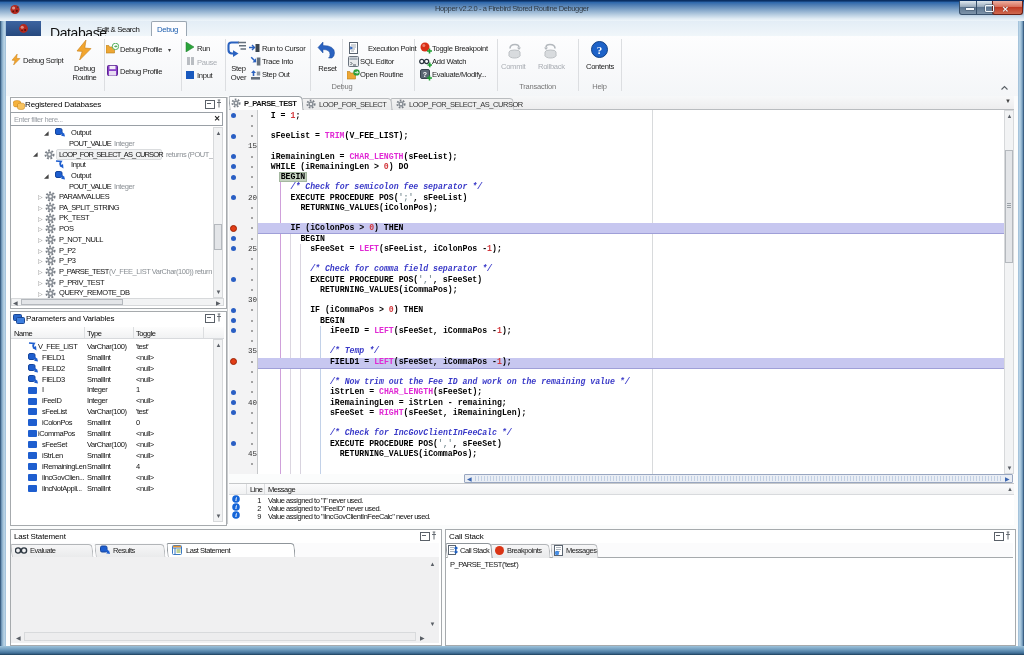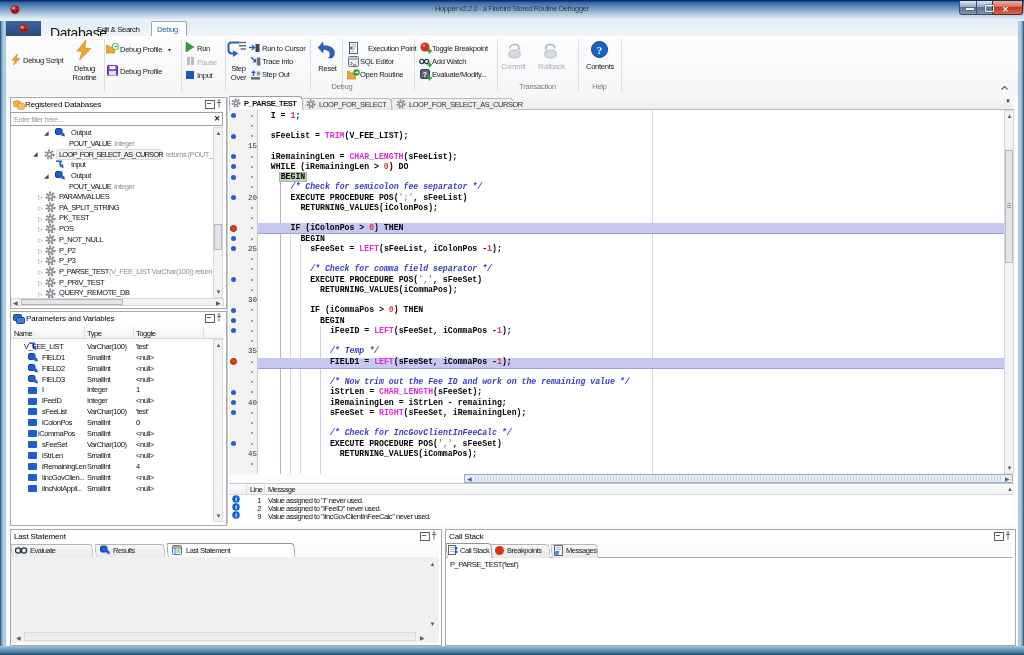--- a/index.html
+++ b/index.html
@@ -351,21 +351,21 @@
 <div class="a" style="left:84px;top:327px;width:1px;height:11px;background:#dcdee0"></div>
 <div class="a" style="left:133px;top:327px;width:1px;height:11px;background:#dcdee0"></div>
 <div class="a" style="left:203px;top:327px;width:1px;height:11px;background:#dcdee0"></div>
 <div class="a ui" style="left:14px;top:328.5px">Name</div>
 <div class="a ui" style="left:87px;top:328.5px">Type</div>
 <div class="a ui" style="left:136px;top:328.5px">Toggle</div>
 <svg class="a" style="left:28px;top:342.0px" width="11" height="10" viewBox="0 0 11 10">
     <path d="M1 1 6 1.5 Q4 4 6.5 6.5" fill="none" stroke="#1e5ecf" stroke-width="1.7"></path>
     <path d="M4.5 6 8.5 8.5 8 4z" fill="#1e5ecf"></path>
   </svg>
-<div class="a ui" style="left:24px;top:341.8px">V_FEE_LIST</div>
+<div class="a ui" style="left:38px;top:341.8px">V_FEE_LIST</div>
 <div class="a ui" style="left:87px;top:341.8px">VarChar(100)</div>
 <div class="a ui" style="left:136px;top:341.8px">'test'</div>
 <svg class="a" style="left:28px;top:352.9px" width="11" height="9" viewBox="0 0 11 9">
     <rect x="0.5" y="0.5" width="6.5" height="6" rx="1.5" fill="#1e5ecf" stroke="#15459c"></rect>
     <path d="M4.5 4 Q8 4.5 8.5 7.5" fill="none" stroke="#1e5ecf" stroke-width="1.6"></path>
     <path d="M6 7.8 10 8.5 9 4.8z" fill="#1e5ecf"></path>
   </svg>
 <div class="a ui" style="left:42px;top:352.7px">FIELD1</div>
 <div class="a ui" style="left:87px;top:352.7px">SmallInt</div>
 <div class="a ui" style="left:136px;top:352.7px">&lt;null&gt;</div>

